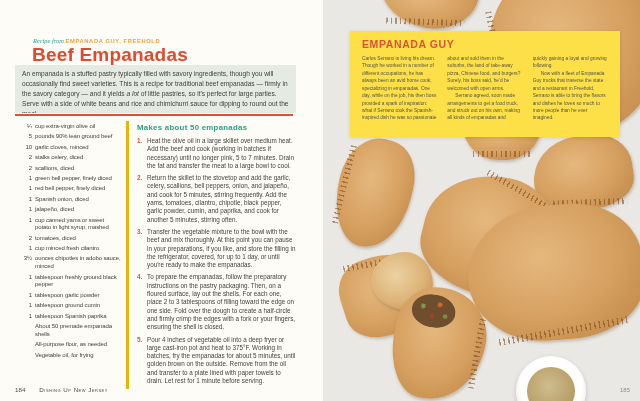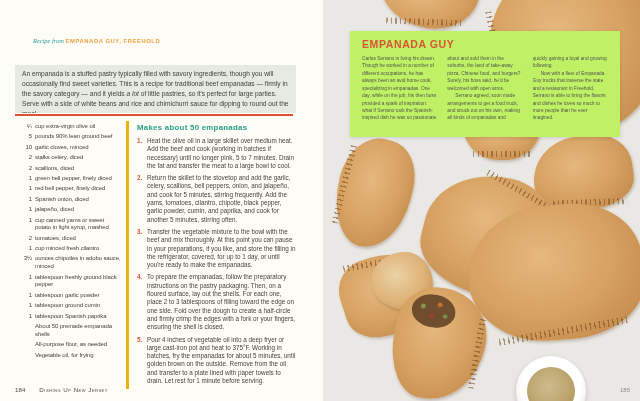--- a/index.html
+++ b/index.html
@@ -55,38 +55,39 @@
   .cup { position:absolute; left:193px; top:356px; width:70px; height:70px; border-radius:50%;
          background:radial-gradient(circle at 50% 45%, #ffffff 58%, #efece6 74%, #dfdcd5 100%);
          box-shadow:0 2px 5px rgba(0,0,0,0.18); z-index:3; }
   .sauce { position:absolute; left:204px; top:367px; width:48px; height:48px; border-radius:50%;
            background:radial-gradient(circle at 45% 40%, #cfbd8e, #b49a61 75%, #a2874f);
            z-index:4; }
   .photo-pg-num { position:absolute; right:10px; bottom:8px; font-size:6px; color:#908e89; z-index:6; }
 
   
   .sidebar { position:absolute; left:27px; top:31px; width:270px; height:106px; z-index:10;
-             background:#bef264; padding:7px 12px 6px; overflow:hidden;
+             background:#fde047; padding:7px 12px 6px; overflow:hidden;
              box-shadow:0 1px 4px rgba(0,0,0,0.12); }
   .sidebar h2 { margin:0 0 5px; font-size:10.5px; color:#dc5237; letter-spacing:0.6px; }
   .sb-cols { display:flex; gap:10px; }
   .sb-col { flex:1; font-size:4.8px; line-height:1.55; color:#55534e; }
   .sb-col p { margin:0; }
   .sb-col p.indent { text-indent:8px; }
 </style>
 </head>
 <body>
 
 <div class="spread">
 
   <div class="page-left">
     <div class="recipe-from">
       <span class="rf-label">Recipe from</span>
       <span class="rf-source">EMPANADA GUY, FREEHOLD</span>
     </div>
+    <h1 class="title">Beef Empanadas</h1>
 
     <div class="intro">
       <span>An empanada is a stuffed pastry typically filled with savory ingredients, though you will occasionally find sweet varieties. This is a recipe for traditional beef empanadas — firmly in the savory category — and it yields </span><em>a lot</em><span> of little pastries, so it's perfect for large parties. Serve with a side of white beans and rice and chimichurri sauce for dipping to round out the meal.</span>
     </div>
 
     <div class="rule"></div>
 
     <div class="cols">
       <ul class="ingredients">
         <li><span class="qty">¼</span><span>cup extra-virgin olive oil</span></li>

